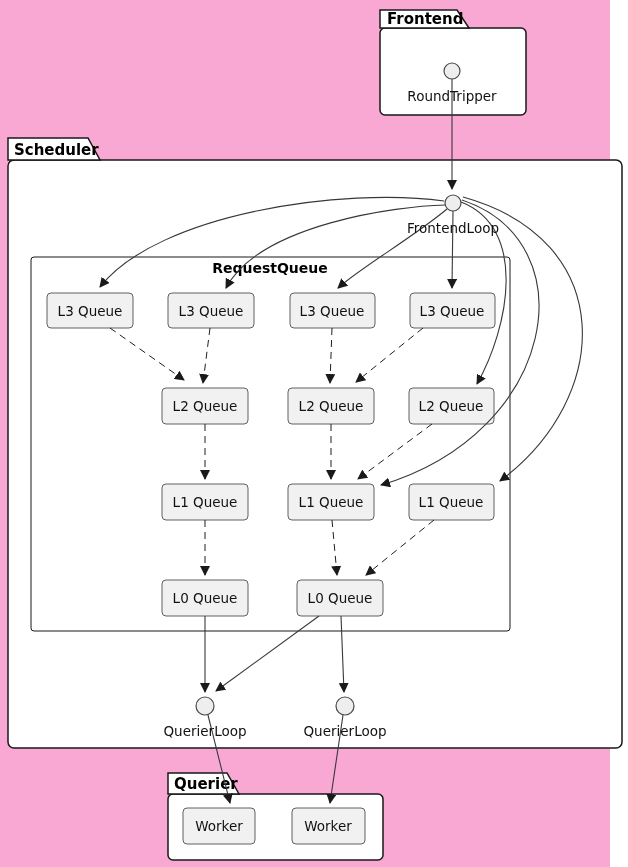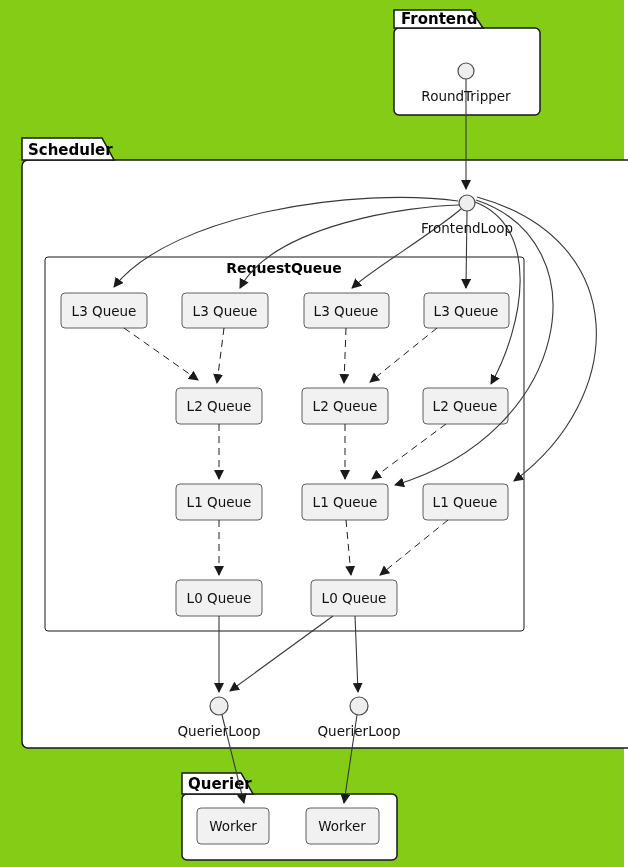--- a/index.html
+++ b/index.html
@@ -4,23 +4,22 @@
 <style>
   html, body {
     margin: 0;
     padding: 0;
     background: #ffffff;
   }
   #canvas {
     position: relative;
     width: 610px;
     height: 867px;
-    background: #84cc16;
+    background: #f9a8d4;
     font-family: "DejaVu Sans", "Liberation Sans", sans-serif;
-    padding-left: 14px;
   }
   svg { display: block; }
   .pkg-box   { fill: #ffffff; stroke: #181818; stroke-width: 1.5; }
   .pkg-tab   { fill: #ffffff; stroke: #181818; stroke-width: 1.5; }
   .inner-box { fill: #ffffff; stroke: #181818; stroke-width: 1; }
   .node-rect { fill: #f1f1f1; stroke: #606060; stroke-width: 1; }
   .iface     { fill: #eeeeee; stroke: #4a4a4a; stroke-width: 1.2; }
   .edge      { fill: none; stroke: #383838; stroke-width: 1.1; }
   .edge-dashed { fill: none; stroke: #1f1f1f; stroke-width: 1; stroke-dasharray: 7 5; }
   .pkg-title  { font: bold 15px "DejaVu Sans", sans-serif; fill: #000000; }

